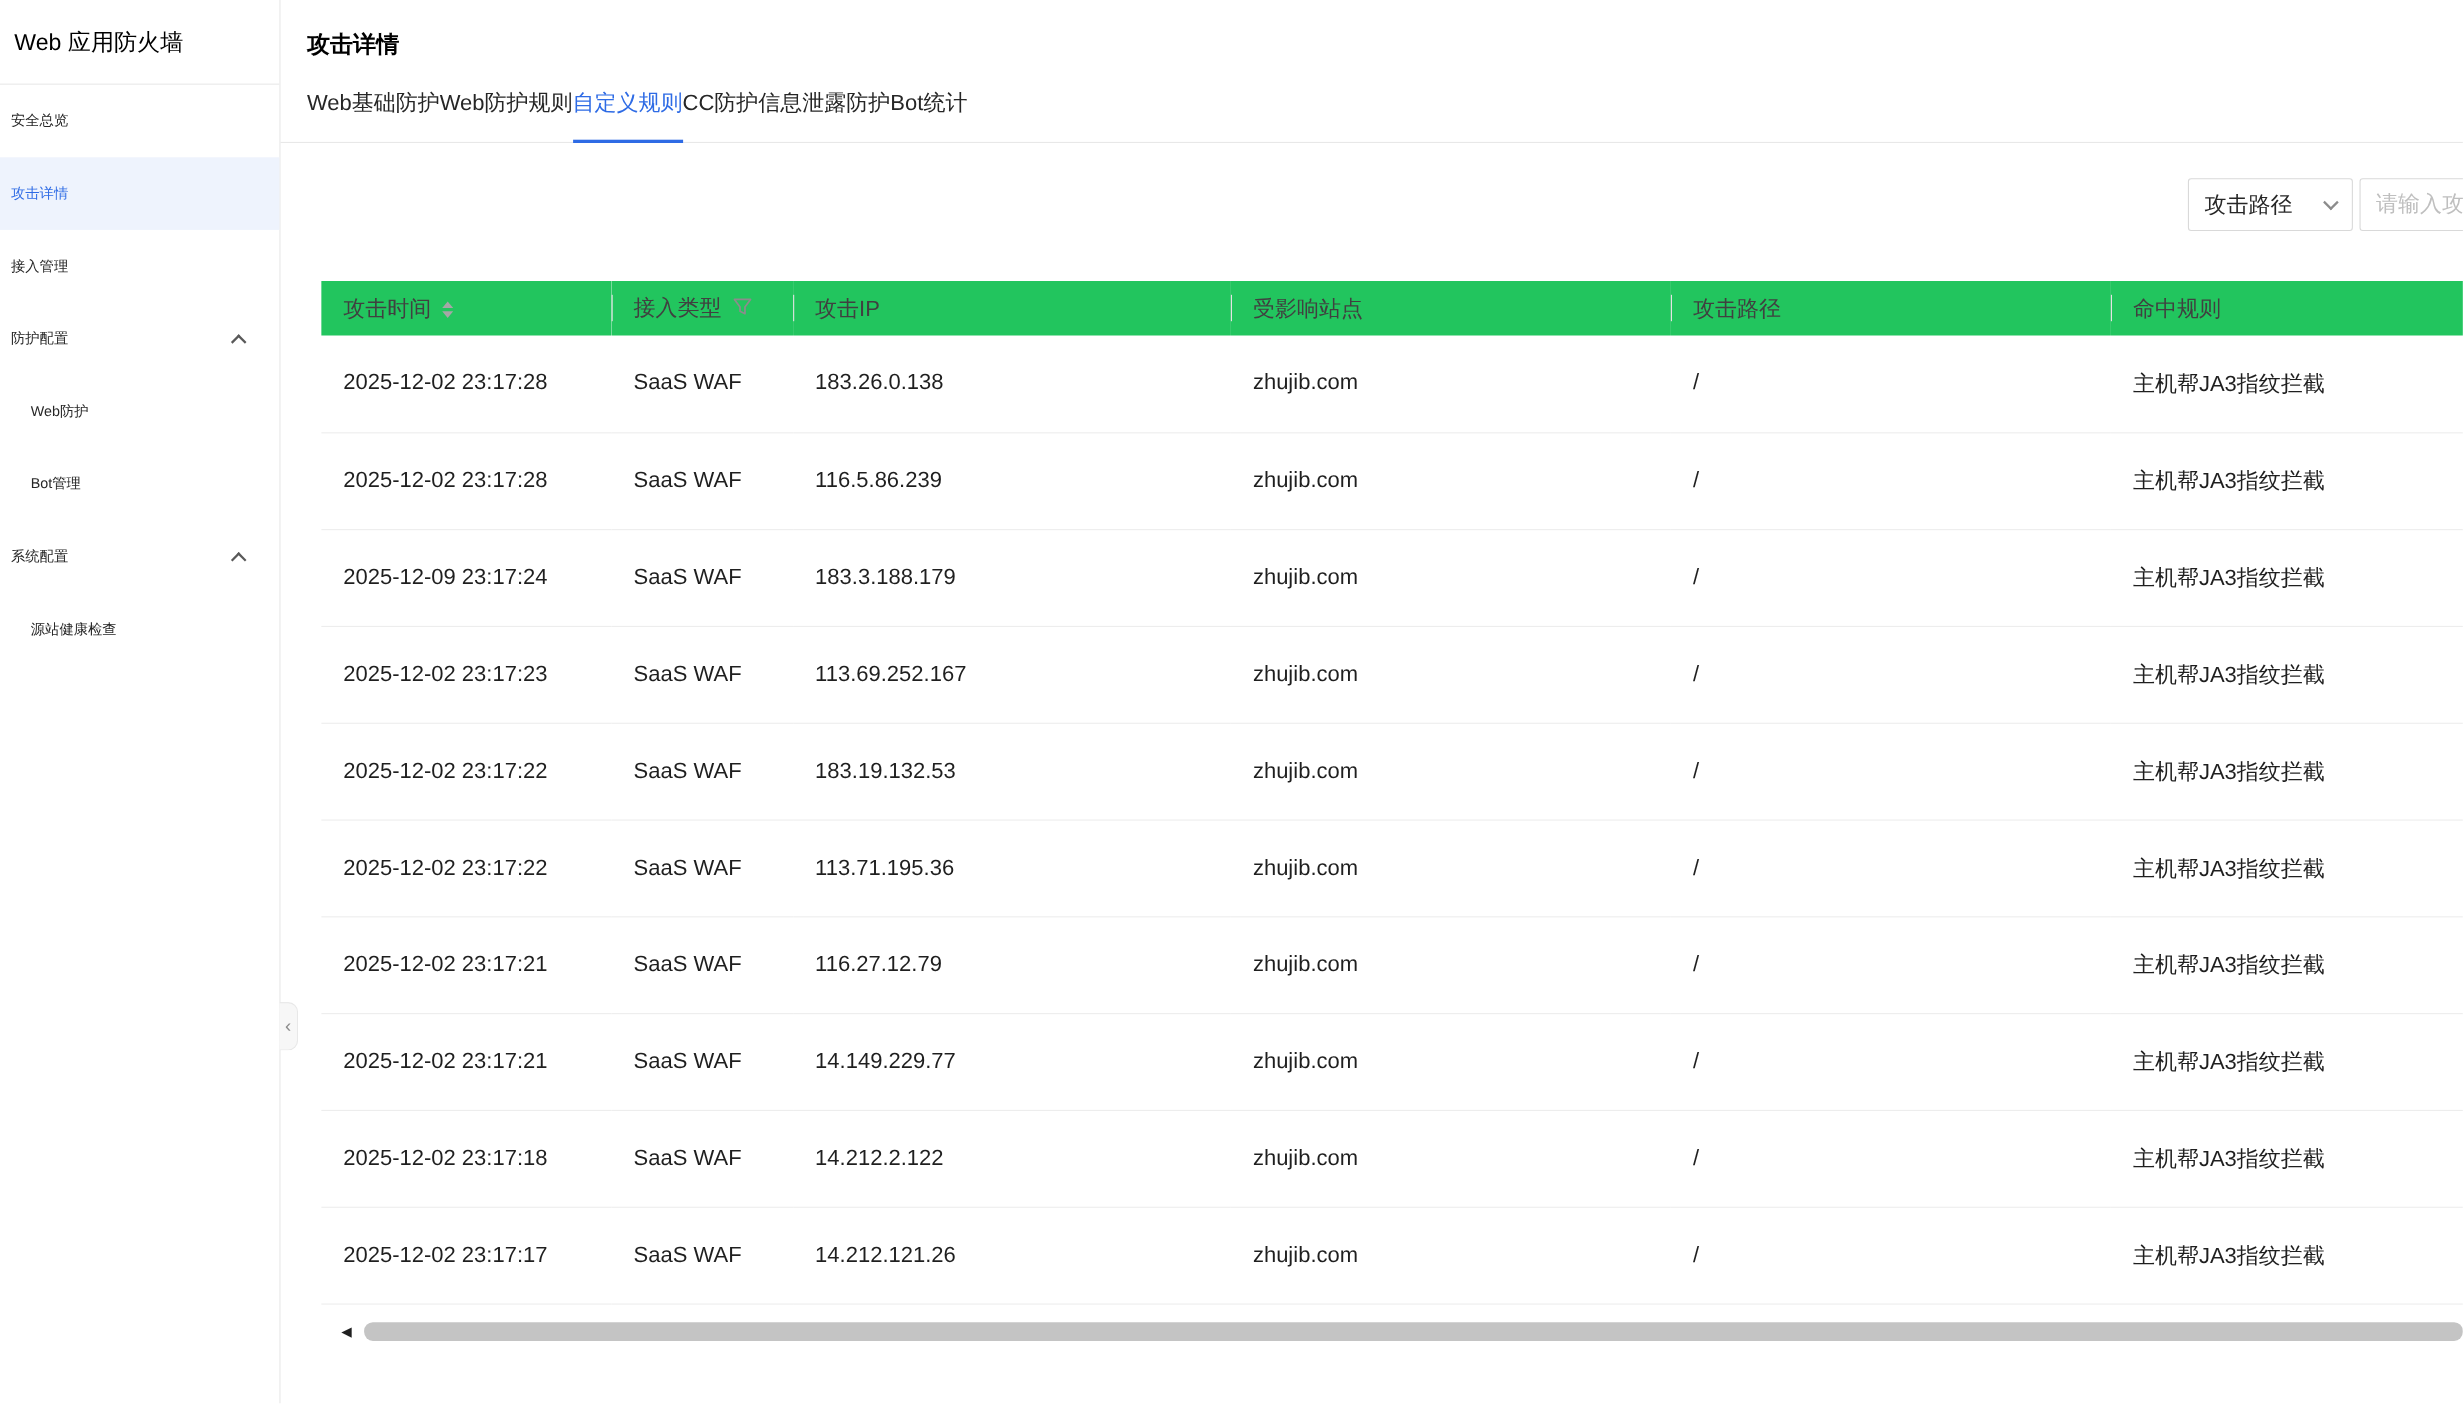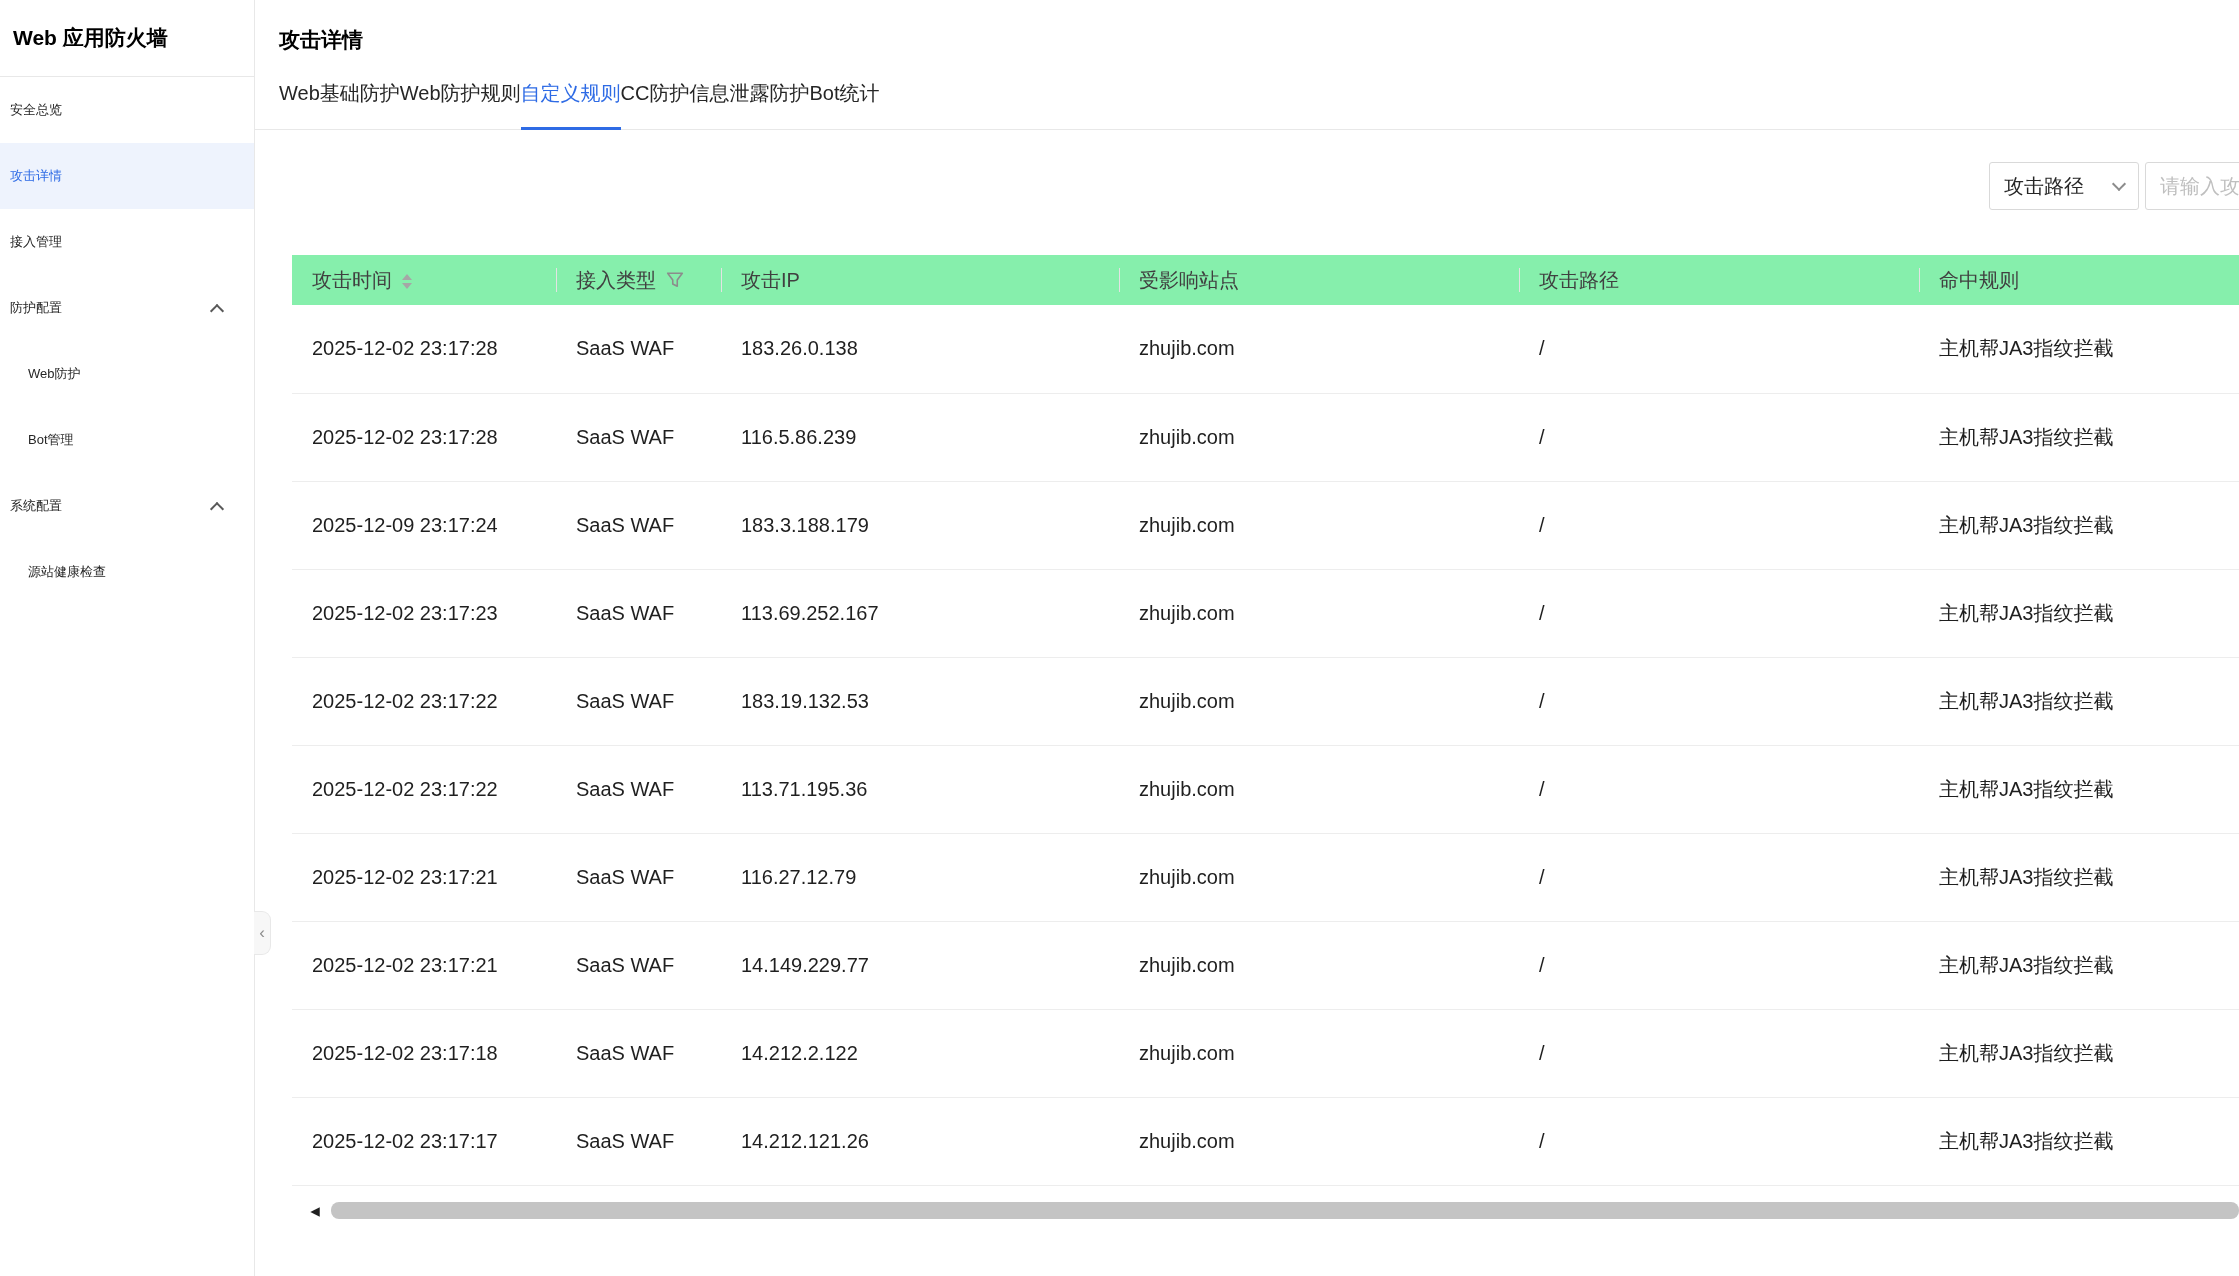--- a/index.html
+++ b/index.html
@@ -2,21 +2,21 @@
 <html><head>
 <meta charset="utf-8">
 <style>
   *{margin:0;padding:0;box-sizing:border-box}
   html,body{overflow:hidden}
   body{width:2239px;height:1276px;font-family:"Liberation Sans","DejaVu Sans",sans-serif;background:#fff;color:#1f1f1f}
   .app{position:relative;width:2239px;height:1276px;overflow:hidden;display:flex}
 
   
   .sidebar{width:255px;min-width:255px;height:100%;border-right:1px solid #e8e8e8;position:relative;background:#fff}
-  .sidebar-title{height:77px;display:flex;align-items:center;padding-left:13px;font-size:21px;font-weight:700;border-bottom:1px solid #e8e8e8;color:#000}
+  .sidebar-title{height:77px;display:flex;align-items:center;padding-left:13px;font-size:21px;font-weight:400;border-bottom:1px solid #e8e8e8;color:#000}
   .menu-item{height:66px;display:flex;align-items:center;padding-left:10px;font-size:13px;color:#262626;cursor:pointer}
   .menu-item.subitem{padding-left:28px}
   .menu-item.selected{background:#eef3fd;color:#2e6be5}
   .chev{width:10px;height:10px;border-left:2px solid #595959;border-top:2px solid #595959;display:inline-block}
   .chev.up{transform:rotate(45deg);margin-left:auto;margin-right:32px;margin-top:6px}
   .collapse-handle{position:absolute;left:254px;top:911px;width:17px;height:44px;background:#f7f7f7;border:1px solid #e8e8e8;border-left:none;border-radius:0 9px 9px 0;display:flex;align-items:center;justify-content:center;color:#8c8c8c;font-size:17px;z-index:5;cursor:pointer}
 
   
   .main{flex:1;position:relative;min-width:0;overflow:visible}
   .page-title{padding:26px 0 0 24px;font-size:21px;font-weight:600;color:#000}
@@ -27,21 +27,21 @@
 
   .toolbar{position:relative;height:48px;margin-top:32px}
   .field-select{position:absolute;left:1734px;top:0;width:150px;height:48px;border:1px solid #d9d9d9;border-radius:3px;display:flex;align-items:center;justify-content:space-between;padding:0 14px;font-size:20px;color:#262626;background:#fff;cursor:pointer}
   .field-select .chev{border-color:#8c8c8c;transform:rotate(-135deg);margin-top:-4px}
   .search-input{position:absolute;left:1890px;top:0;width:340px;height:48px;border:1px solid #d9d9d9;border-radius:3px;padding:0 14px;font-size:20px;color:#262626;outline:none;background:#fff}
   .search-input::placeholder{color:#bfbfbf}
 
   
   .table-wrap{margin:45px 0 0 37px;overflow:hidden;width:calc(100% - 37px)}
   table{border-collapse:collapse;table-layout:fixed;width:2500px}
-  thead th{height:50px;background:#86efac;text-align:left;font-weight:400;font-size:20px;color:#404040;padding-left:20px;position:relative;white-space:nowrap}
+  thead th{height:50px;background:#22c55e;text-align:left;font-weight:400;font-size:20px;color:#404040;padding-left:20px;position:relative;white-space:nowrap}
   thead th + th::before{content:"";position:absolute;left:0;top:13px;height:24px;width:1px;background:#e3e3e3}
   tbody td{height:88px;border-bottom:1px solid #ededed;font-size:20px;color:#1f1f1f;padding-left:20px;white-space:nowrap}
 
   .sort-icon{display:inline-flex;flex-direction:column;gap:3px;margin-left:10px;vertical-align:middle}
   .sort-icon i{width:0;height:0;border-left:5px solid transparent;border-right:5px solid transparent;display:block}
   .sort-icon .up{border-bottom:6px solid #a6a6a6}
   .sort-icon .down{border-top:6px solid #a6a6a6}
   .funnel-icon{margin-left:10px;vertical-align:-2px;cursor:pointer}
 
   

